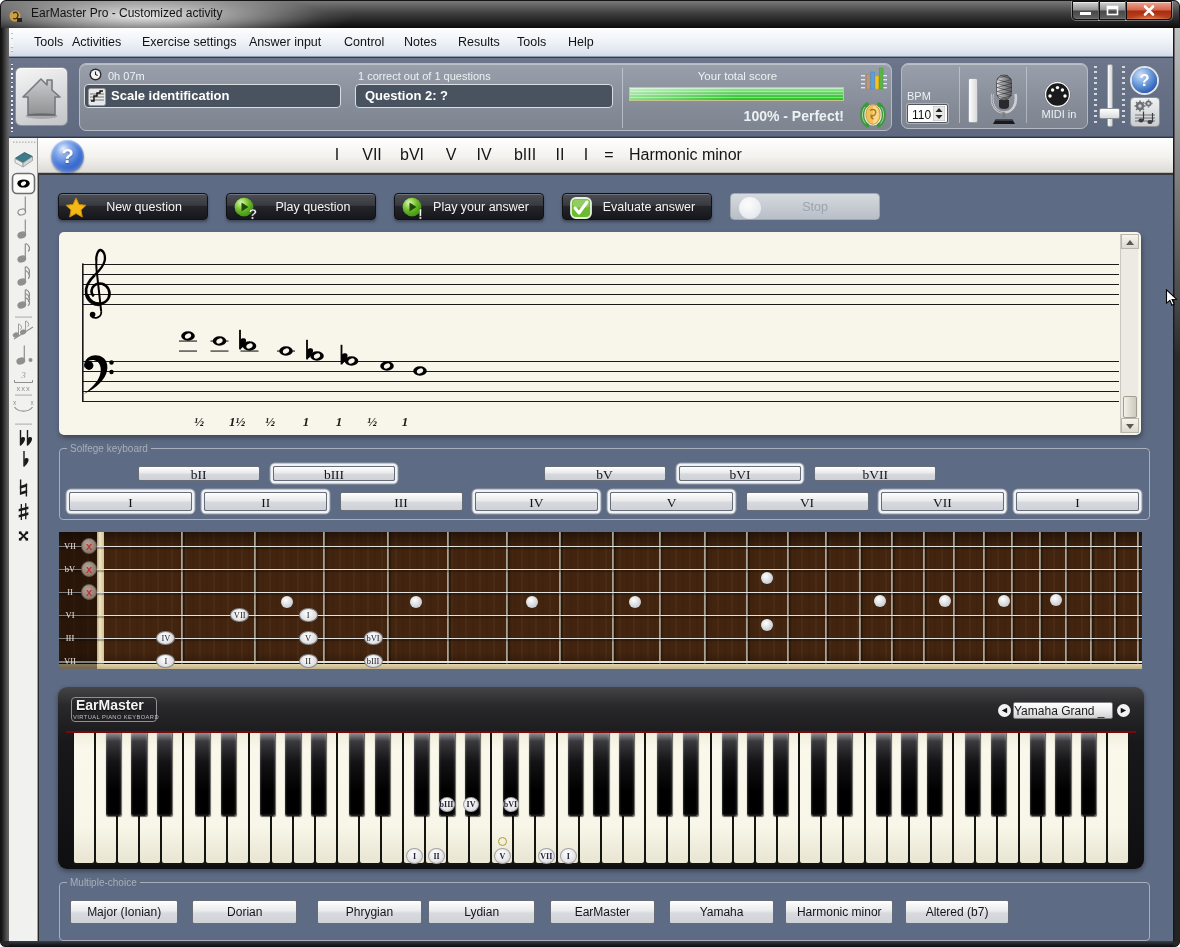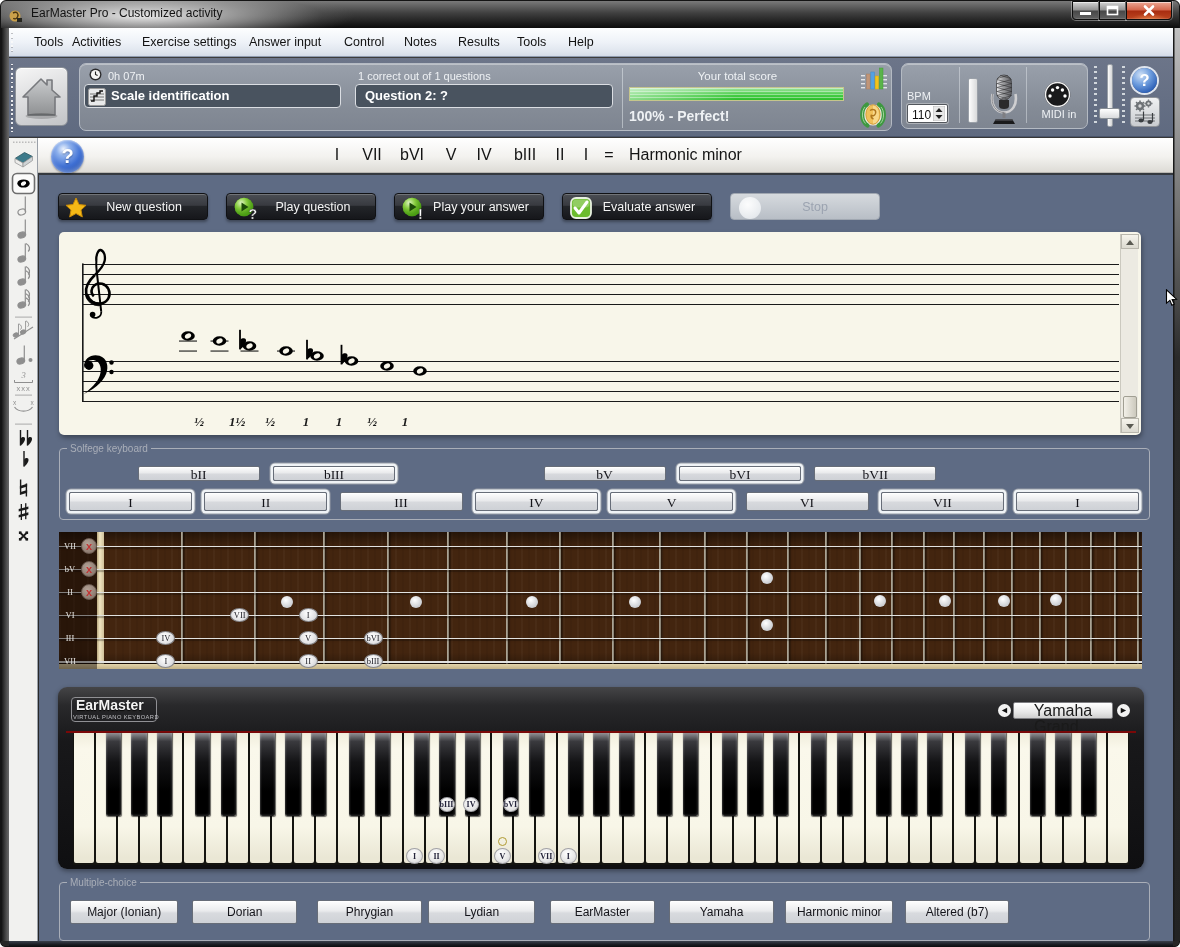--- a/index.html
+++ b/index.html
@@ -66,21 +66,21 @@
 .fret{position:absolute;top:0;width:2px;height:132px;background:linear-gradient(90deg,#b8b1a1,#7e7769);box-shadow:1.5px 0 1.5px rgba(0,0,0,.5)}
 .gstr{position:absolute;left:0;width:1083px;background:#e2e2e0;box-shadow:0 1.5px 1.2px rgba(0,0,0,.6)}
 .inlay{position:absolute;width:12px;height:12px;border-radius:50%;background:radial-gradient(circle at 40% 35%,#ffffff,#d2d4d8 60%,#b7bac0)}
 .fmark{position:absolute;width:19px;height:14px;border-radius:50%;background:radial-gradient(circle at 45% 35%,#ffffff,#e4e4e6 55%,#c8cacc);border:1px solid #88888c;font-family:"Liberation Serif",serif;font-size:8.5px;color:#1a1a22;text-align:center;line-height:12.5px}
 .xmark{position:absolute;width:16px;height:16px;border-radius:50%;background:radial-gradient(circle at 40% 35%,#b5a498,#8d7b70 70%,#7a695f);border:1px solid #6b5a50;color:#c23434;font-weight:bold;font-size:11px;text-align:center;line-height:14px}
 #fbbottom{position:absolute;left:0;top:132px;width:1083px;height:5px;background:linear-gradient(180deg,#e3d4ab,#c3b288)}
 #piano{position:absolute;left:57px;top:686px;width:1086px;height:182px;border-radius:9px;background:linear-gradient(180deg,#454547,#29292b 10%,#18181a 30%,#0f0f11);box-shadow:0 2px 5px rgba(0,0,0,.4)}
 #pglogo{position:absolute;left:13px;top:10px;width:86px;height:25px;border:1.5px solid #909094;border-radius:4px;background:rgba(30,30,32,.3)}
 #pgname{font-size:14px;font-weight:bold;color:#f4f4f4;line-height:15.5px;padding-left:4px;text-shadow:0 1px 1px rgba(0,0,0,.8)}
 #pgsub{font-size:8px;color:#bfbfc4;letter-spacing:0.55px;white-space:nowrap;transform:scale(0.72);transform-origin:4px 0}
-#dropdown{position:absolute;left:955px;top:15px;width:100px;height:17px;background:linear-gradient(180deg,#ffffff,#e8e8e8 60%,#cfcfcf);border:1px solid #7e7e82;border-radius:2px;font-size:16px;color:#1a1a1a;text-align:center;line-height:16px}
+#dropdown{position:absolute;left:955px;top:15px;width:100px;height:17px;background:linear-gradient(180deg,#ffffff,#e8e8e8 60%,#cfcfcf);border:1px solid #7e7e82;border-radius:2px;font-size:12px;color:#1a1a1a;line-height:16px}
 .parrow{position:absolute;top:17px;width:13px;height:13px;border-radius:50%;background:#f2f2f2;color:#111;font-size:9px;text-align:center;line-height:13px;font-weight:bold}
 #redline{position:absolute;left:8px;top:44px;width:1070px;height:2px;background:#7a0808}
 #keys{position:absolute;left:15px;top:46px;width:1056px;height:132px;background:#141410}
 .wk{position:absolute;top:0;height:130px;background:linear-gradient(180deg,#f0eddc,#faf8eb 12%,#f8f6e8 72%,#eae7d5 96%);border-radius:0 0 2px 2px}
 .bk{position:absolute;top:0;width:15.2px;height:83px;background:linear-gradient(180deg,#909094 0%,#3a3a3e 10%,#131315 35%,#000 70%);border-radius:0 0 2.5px 2.5px;box-shadow:inset 1.2px 0 1px rgba(255,255,255,.16),inset -1.2px -1.5px 1.5px rgba(255,255,255,.12),0.5px 0.5px 1px rgba(0,0,0,.6)}
 .pbadge{position:absolute;width:17px;height:16px;border-radius:50%;background:radial-gradient(circle at 42% 32%,#ffffff,#e8e8e8 55%,#cfcfd1);border:1px solid #a2a2a6;font-family:"Liberation Serif",serif;font-size:8px;font-weight:bold;color:#24243a;text-align:center;line-height:15px}
 .pbadge.bb{width:16px;height:15px;line-height:14px}
 .oring{position:absolute;width:9px;height:9px;border-radius:50%;border:1.8px solid #b09a30}
 .cbtn{position:absolute;top:899px;height:24px;background:linear-gradient(180deg,#fefefe,#eaebed 45%,#d8dade 55%,#cfd2d7);border:1px solid #676d78;border-radius:2px;font-size:12px;color:#14141a;text-align:center;line-height:22px;box-shadow:inset 0 1px 0 #fff}
 </style></head>
@@ -146,21 +146,21 @@
           <path d="M3 13 L6 13 L6 8 L9 8 L9 5 L12 5 L12 3 L15 3" stroke="#111" stroke-width="1.4" fill="none"></path>
         </svg>
     <span style="padding-left:26px">Scale identification</span>
   </div>
   <div class="tlabel" style="left:278px;top:6px">1 correct out of 1 questions</div>
   <div class="tfield" style="left:275px;top:20px;width:258px"><span style="padding-left:9px">Question 2: ?</span></div>
   <div id="vdiv1" style="left:542px;top:4px;height:60px"></div>
   <div class="tlabel" style="left:550px;top:6px;width:215px;text-align:center;font-size:11.5px">Your total score</div>
  </div>
  <div id="greenbar"></div>
- <div class="tlabel" style="left:628px;top:107px;width:215px;text-align:left;font-size:14px;font-weight:bold">100% - Perfect!</div>
+ <div class="tlabel" style="left:628px;top:107px;width:215px;text-align:right;font-size:14px;font-weight:bold">100% - Perfect!</div>
  <div id="chartico"><svg width="26" height="28" viewBox="0 0 26 28">
    <g fill="rgba(255,255,255,.75)">
           <rect x="0" y="11" width="4" height="1.4"></rect>
           <rect x="0" y="15" width="4" height="1.4"></rect>
           <rect x="0" y="19" width="4" height="1.4"></rect>
           <rect x="0" y="23" width="4" height="1.4"></rect>
           <rect x="22" y="11" width="4" height="1.4"></rect>
           <rect x="22" y="15" width="4" height="1.4"></rect>
           <rect x="22" y="19" width="4" height="1.4"></rect>
           <rect x="22" y="23" width="4" height="1.4"></rect>

